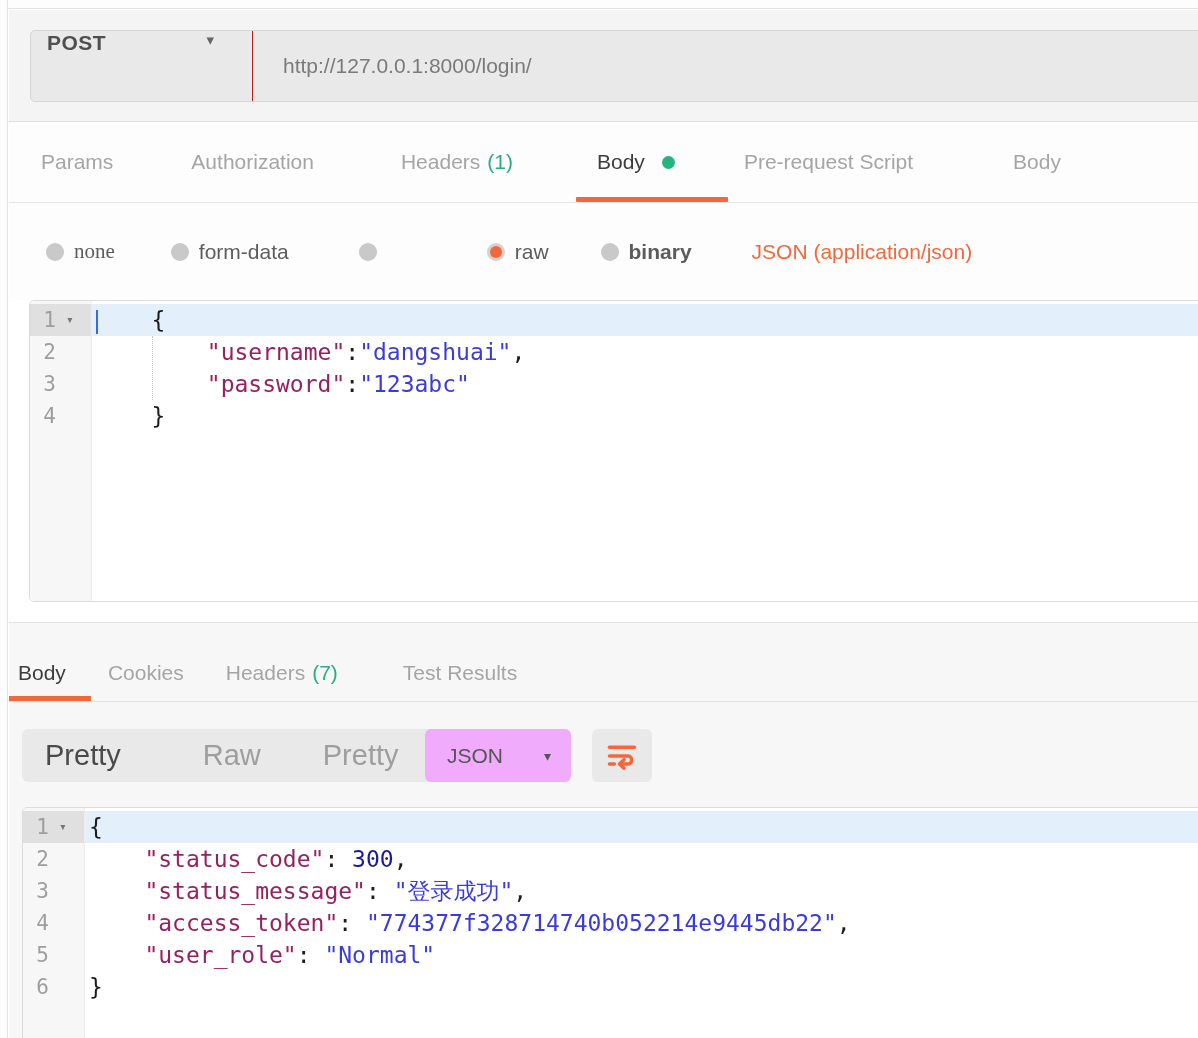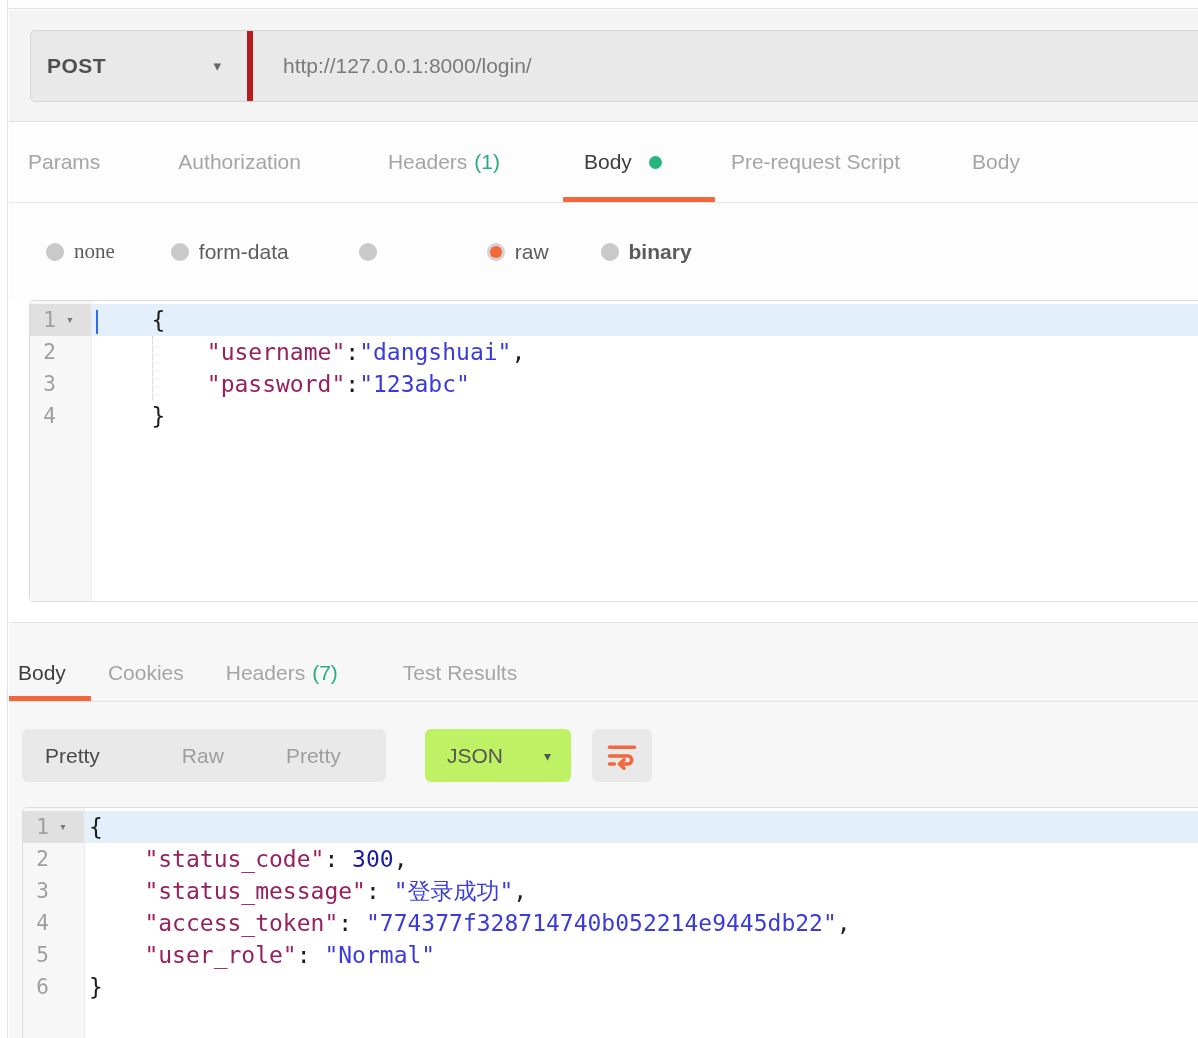--- a/index.html
+++ b/index.html
@@ -11,37 +11,37 @@
   .top-strip { position:absolute; top:0; left:0; width:100%; height:9px;
     background:#fdfdfd; border-bottom:1px solid #e2e2e2; z-index:8; }
   .left-strip { position:absolute; top:0; left:0; width:8px; height:100%;
     background:#fdfdfd; border-right:1px solid #e2e2e2; z-index:9; }
   .content { position:absolute; left:9px; top:10px; width:1189px; height:1028px; }
 
   
   .url-bar { height:112px; background:#f4f4f4; border-bottom:1px solid #e0e0e0; position:relative; }
   .url-box { position:absolute; left:21px; top:20px; right:-10px; height:72px;
     background:#e9e9e9; border:1px solid #d6d6d6; border-radius:5px; display:flex; }
-  .method-select { width:222px; border-right:6px solid #b91c1c; display:flex; align-items:center;
-    justify-content:space-between; padding:0 26px 0 16px; cursor:pointer; }
+  .method-select { width:222px; border-right:1px solid #b91c1c; display:flex; 
+    justify-content:space-between; padding:0 38px 0 16px; cursor:pointer; }
   .method-label { font-size:21px; font-weight:700; letter-spacing:.5px; color:#4f4f4f; }
   .caret { font-size:15px; color:#666; }
   .url-input { flex:1; border:none; outline:none; background:transparent;
     font-family:"Liberation Sans", sans-serif; font-size:21px; color:#7a7a7a; padding-left:30px; }
 
   
   .req-tabs { height:81px; background:#fdfdfd; border-bottom:1px solid #e6e6e6;
-    display:flex; align-items:center; padding-left:19px; position:relative; }
+    display:flex; align-items:center; padding-left:32px; position:relative; }
   .tab { font-size:21px; color:#a5a5a5; cursor:pointer; position:relative;
     display:flex; align-items:center; white-space:nowrap; }
   .req-tabs .tab:nth-child(1){ margin-right:78px; }
   .req-tabs .tab:nth-child(2){ margin-right:87px; }
   .req-tabs .tab:nth-child(3){ margin-right:84px; }
   .req-tabs .tab:nth-child(4){ margin-right:69px; }
-  .req-tabs .tab:nth-child(5){ margin-right:72px; }
+  .req-tabs .tab:nth-child(5){ margin-right:100px; }
   .tab-active { color:#3d3d3d; }
   .count-green { color:#2bae7e; margin-left:7px; }
   .dot { width:13px; height:13px; border-radius:50%; background:#26b47e; margin-left:17px; }
   .tab-underline { position:absolute; left:-21px; top:47px; width:152px; height:5px;
     background:#f2683c; border-radius:1px; }
 
   
   .body-type-row { height:97px; background:#fdfdfd; display:flex; align-items:center;
     padding-left:37px; overflow:hidden; }
   .radio-item { display:flex; align-items:center; cursor:pointer; }
@@ -84,25 +84,25 @@
   .resp-tabs { height:79px; display:flex; align-items:center; padding-left:9px; padding-top:22px;
     border-bottom:1px solid #e3e3e3; position:relative; }
   .resp-tabs .tab:nth-child(1){ margin-right:42px; }
   .resp-tabs .tab:nth-child(2){ margin-right:42px; }
   .resp-tabs .tab:nth-child(3){ margin-right:65px; }
   .resp-underline { position:absolute; left:0; bottom:0; width:82px; height:5px; background:#f2683c; }
 
   .resp-toolbar { height:105px; position:relative; }
   .view-group { position:absolute; left:13px; top:27px; height:53px; background:#e9e9e9;
     border-radius:6px; display:flex; align-items:center; padding:0 45px 0 23px; }
-  .view-btn { font-size:21px; color:#9e9e9e; cursor:pointer; }
+  .view-btn { font-size:29px; color:#9e9e9e; cursor:pointer; }
   .view-btn.active { color:#4a4a4a; }
   .view-group .view-btn:nth-child(1){ margin-right:82px; }
   .view-group .view-btn:nth-child(2){ margin-right:62px; }
-  .lang-select { position:absolute; left:416px; top:27px; width:146px; height:53px; background:#bef264;
+  .lang-select { position:absolute; left:416px; top:27px; width:146px; height:53px; background:#f0abfc;
     border-radius:6px; display:flex; align-items:center; justify-content:space-between;
     padding:0 20px 0 22px; cursor:pointer; }
   .lang-label { font-size:21px; color:#555; }
   .lang-select .caret { font-size:14px; color:#555; }
   .wrap-btn { position:absolute; left:583px; top:27px; width:60px; height:53px; background:#e9e9e9;
     border-radius:6px; display:flex; align-items:center; justify-content:center; cursor:pointer; }
 
   .resp-editor { margin-left:13px; margin-right:-10px; height:260px; }
 </style>
 </head>
@@ -161,20 +161,21 @@
         <span class="radio"></span>
       </div>
       <div class="radio-item">
         <span class="radio selected"></span>
         <span class="radio-label">raw</span>
       </div>
       <div class="radio-item">
         <span class="radio"></span>
         <span class="radio-label">binary</span>
       </div>
+      <span class="content-type-link">JSON (application/json)</span>
     </div>
 
     <div class="editor req-editor">
       <div class="gutter">
         <div class="gutter-row active">
           <span class="ln">1</span>
           <span class="fold">▾</span>
         </div>
         <div class="gutter-row">
           <span class="ln">2</span>

